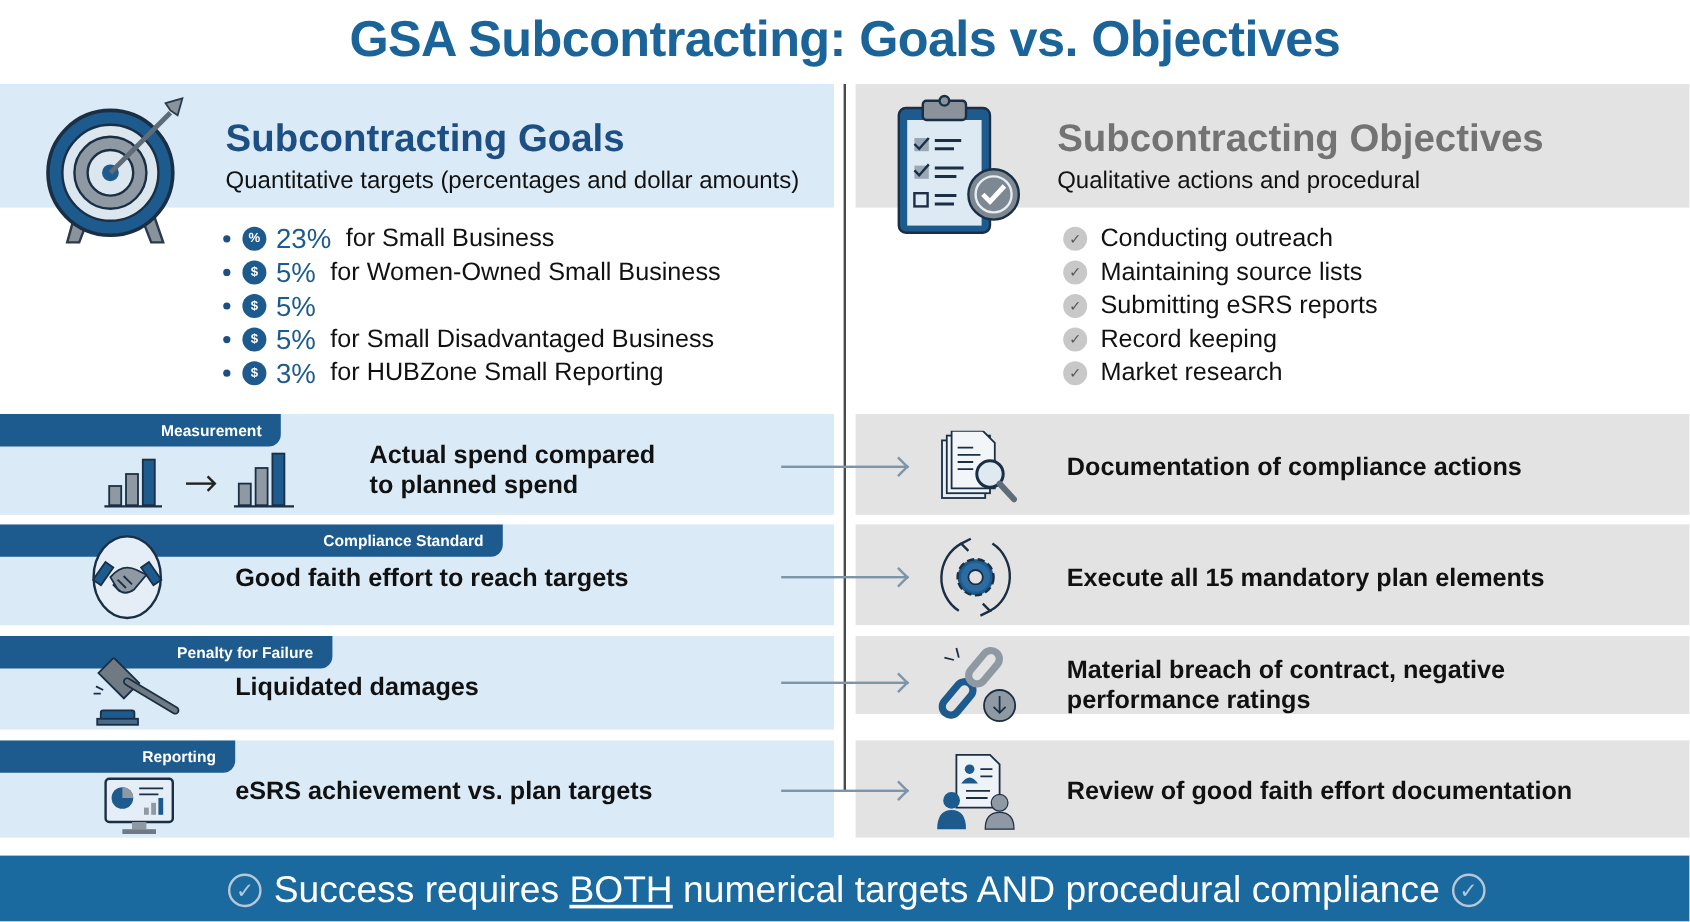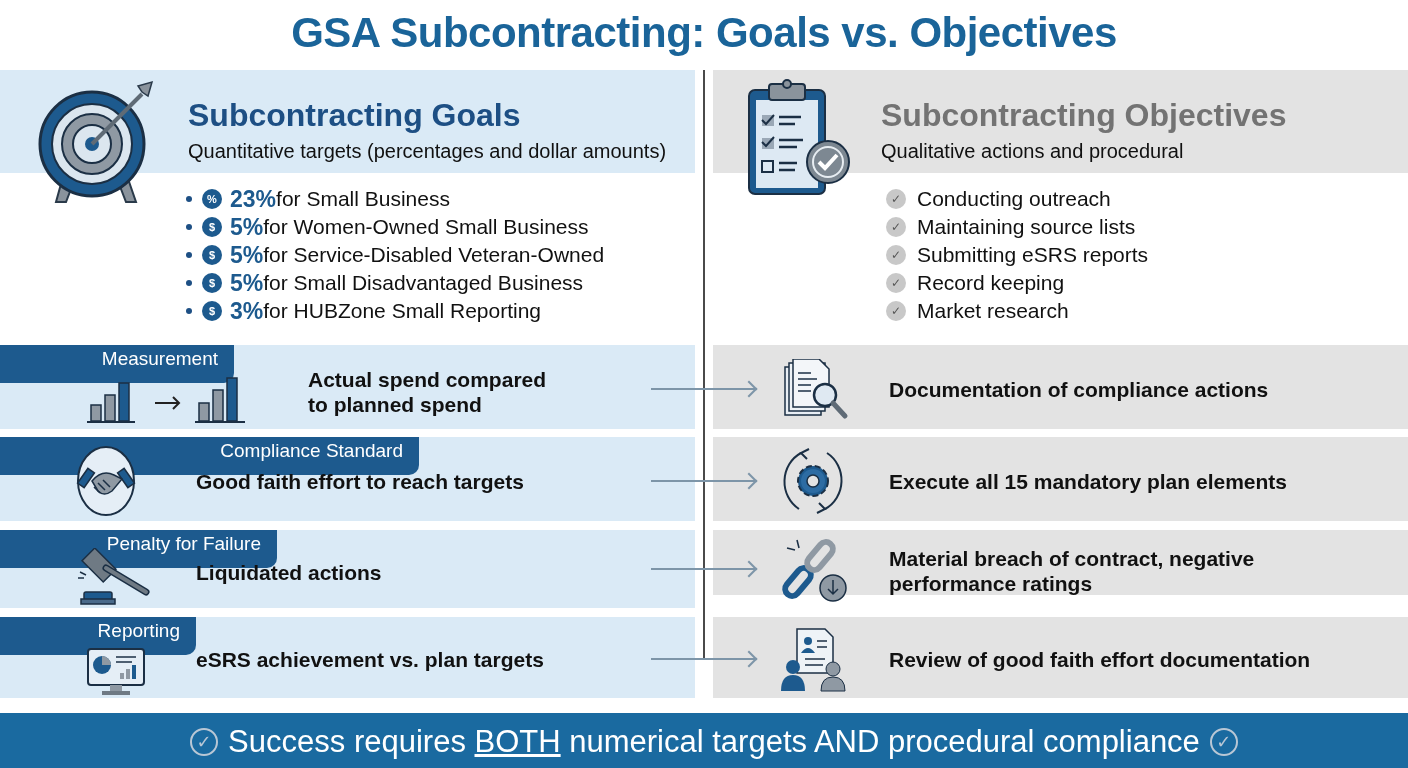--- a/index.html
+++ b/index.html
@@ -22,30 +22,30 @@
   .col-icon { position: absolute; }
   .goals-title { position: absolute; left: 188px; top: 97px; font-size: 32px; font-weight: bold; color: #1d4f84; }
   .goals-sub { position: absolute; left: 188px; top: 140px; font-size: 20px; color: #111; }
   .obj-title { position: absolute; left: 881px; top: 97px; font-size: 32px; font-weight: bold; color: #737373; }
   .obj-sub { position: absolute; left: 881px; top: 140px; font-size: 20px; color: #111; }
 
   .goal-list { position: absolute; left: 186px; top: 185px; list-style: none; }
   .goal-list li { height: 28px; display: flex; align-items: center; font-size: 21px; }
   .goal-list .dot { width: 6px; height: 6px; border-radius: 50%; background: #1d4f84; margin-right: 10px; }
   .goal-list .badge { width: 20px; height: 20px; border-radius: 50%; background: #1d5a8e; color: #fff; font-size: 11px; font-weight: bold; display: inline-flex; align-items: center; justify-content: center; margin-right: 8px; }
-  .goal-list .pct { color: #1d5a8e; font-weight: bold; font-size: 23px; margin-right: 0; }
+  .goal-list .pct { color: #1d5a8e; font-weight: normal; font-size: 23px; margin-right: 12px; }
 
   .obj-list { position: absolute; left: 886px; top: 185px; list-style: none; }
   .obj-list li { height: 28px; display: flex; align-items: center; font-size: 21px; }
   .obj-list .chk { width: 20px; height: 20px; border-radius: 50%; background: #c8c8c8; color: #555; font-size: 12px; display: inline-flex; align-items: center; justify-content: center; margin-right: 11px; }
 
   
   .row-left { position: absolute; left: 0; width: 695px; background: #daeaf6; }
   .row-right { position: absolute; left: 713px; width: 695px; background: #e3e3e3; }
-  .row-tab { position: absolute; left: 0; top: 0; height: 38px; background: #1d5a8e; color: #fff; font-weight: normal; font-size: 19px; line-height: 27px; border-radius: 0 0 10px 0; }
+  .row-tab { position: absolute; left: 0; top: 0; height: 27px; background: #1d5a8e; color: #fff; font-weight: bold; font-size: 13px; line-height: 27px; border-radius: 0 0 10px 0; }
   .row-tab span { position: absolute; right: 16px; }
   .row-text { position: absolute; font-size: 21px; font-weight: bold; color: #111; line-height: 25px; }
 
   .arrow-line { position: absolute; height: 2px; background: #7d95a8; }
   .arrow-head { position: absolute; width: 12px; height: 12px; border-top: 2px solid #7d95a8; border-right: 2px solid #7d95a8; transform: rotate(45deg); }
 
   .footer { position: absolute; left: 0; top: 713px; width: 1408px; height: 55px; background: #1a6aa0; color: #fff; text-align: center; font-size: 31px; font-weight: normal; line-height: 58px; padding-left: 20px; }
   .footer u { text-decoration: underline; text-decoration-thickness: 3px; }
   .footer .fchk { display: inline-block; width: 28px; height: 28px; border: 2px solid #b9c7d5; border-radius: 50%; color: #b9c7d5; font-size: 18px; line-height: 24px; vertical-align: 4px; margin: 0 10px; }
 </style>
@@ -83,21 +83,20 @@
   <li>
       <span class="dot"></span>
       <span class="badge">$</span>
       <span class="pct">5%</span>
       <span>for Women-Owned Small Business</span>
     </li>
   <li>
       <span class="dot"></span>
       <span class="badge">$</span>
       <span class="pct">5%</span>
-      <span>for Service-Disabled Veteran-Owned</span>
     </li>
   <li>
       <span class="dot"></span>
       <span class="badge">$</span>
       <span class="pct">5%</span>
       <span>for Small Disadvantaged Business</span>
     </li>
   <li>
       <span class="dot"></span>
       <span class="badge">$</span>
@@ -223,21 +222,21 @@
     </div>
   <svg style="position:absolute;left:76px;top:18px" width="80" height="58" viewBox="0 0 80 58">
     <rect x="14" y="2" width="18" height="30" transform="rotate(-45 23 17)" fill="#6f7a84" stroke="#1b2f44" stroke-width="1.5"></rect>
     <line x1="30" y1="20" x2="70" y2="44" stroke="#1b2f44" stroke-width="7" stroke-linecap="round"></line>
     <line x1="30" y1="20" x2="70" y2="44" stroke="#6f7a84" stroke-width="4" stroke-linecap="round"></line>
     <rect x="8" y="44" width="28" height="8" rx="2" fill="#1d5a8e" stroke="#1b2f44" stroke-width="1.5"></rect>
     <rect x="5" y="51" width="34" height="5" fill="#4a6a8a" stroke="#1b2f44" stroke-width="1.5"></rect>
     <line x1="2" y1="30" x2="8" y2="30" stroke="#1b2f44" stroke-width="1.5"></line>
       <line x1="4" y1="24" x2="10" y2="27" stroke="#1b2f44" stroke-width="1.5"></line>
   </svg>
-  <div class="row-text" style="left:196px;top:30px">Liquidated actions</div>
+  <div class="row-text" style="left:196px;top:30px">Liquidated damages</div>
 </div>
 <div class="row-right" style="top:530px;height:65px">
   <svg style="position:absolute;left:68px;top:6px" width="72" height="68" viewBox="0 0 72 68">
     <rect x="10" y="30" width="14" height="32" rx="7" transform="rotate(40 17 46)" fill="none" stroke="#1d5a8e" stroke-width="6"></rect>
     <rect x="32" y="4" width="14" height="32" rx="7" transform="rotate(40 39 20)" fill="none" stroke="#8f99a3" stroke-width="6"></rect>
     <line x1="6" y1="12" x2="14" y2="14" stroke="#1b2f44" stroke-width="1.5"></line>
       <line x1="16" y1="4" x2="18" y2="12" stroke="#1b2f44" stroke-width="1.5"></line>
     <circle cx="52" cy="52" r="13" fill="#8f99a3" stroke="#1b2f44" stroke-width="1.5"></circle>
     <path d="M52 44 v14 M47 53 l5 5 l5 -5" stroke="#1b2f44" stroke-width="1.5" fill="none"></path>
   </svg>

